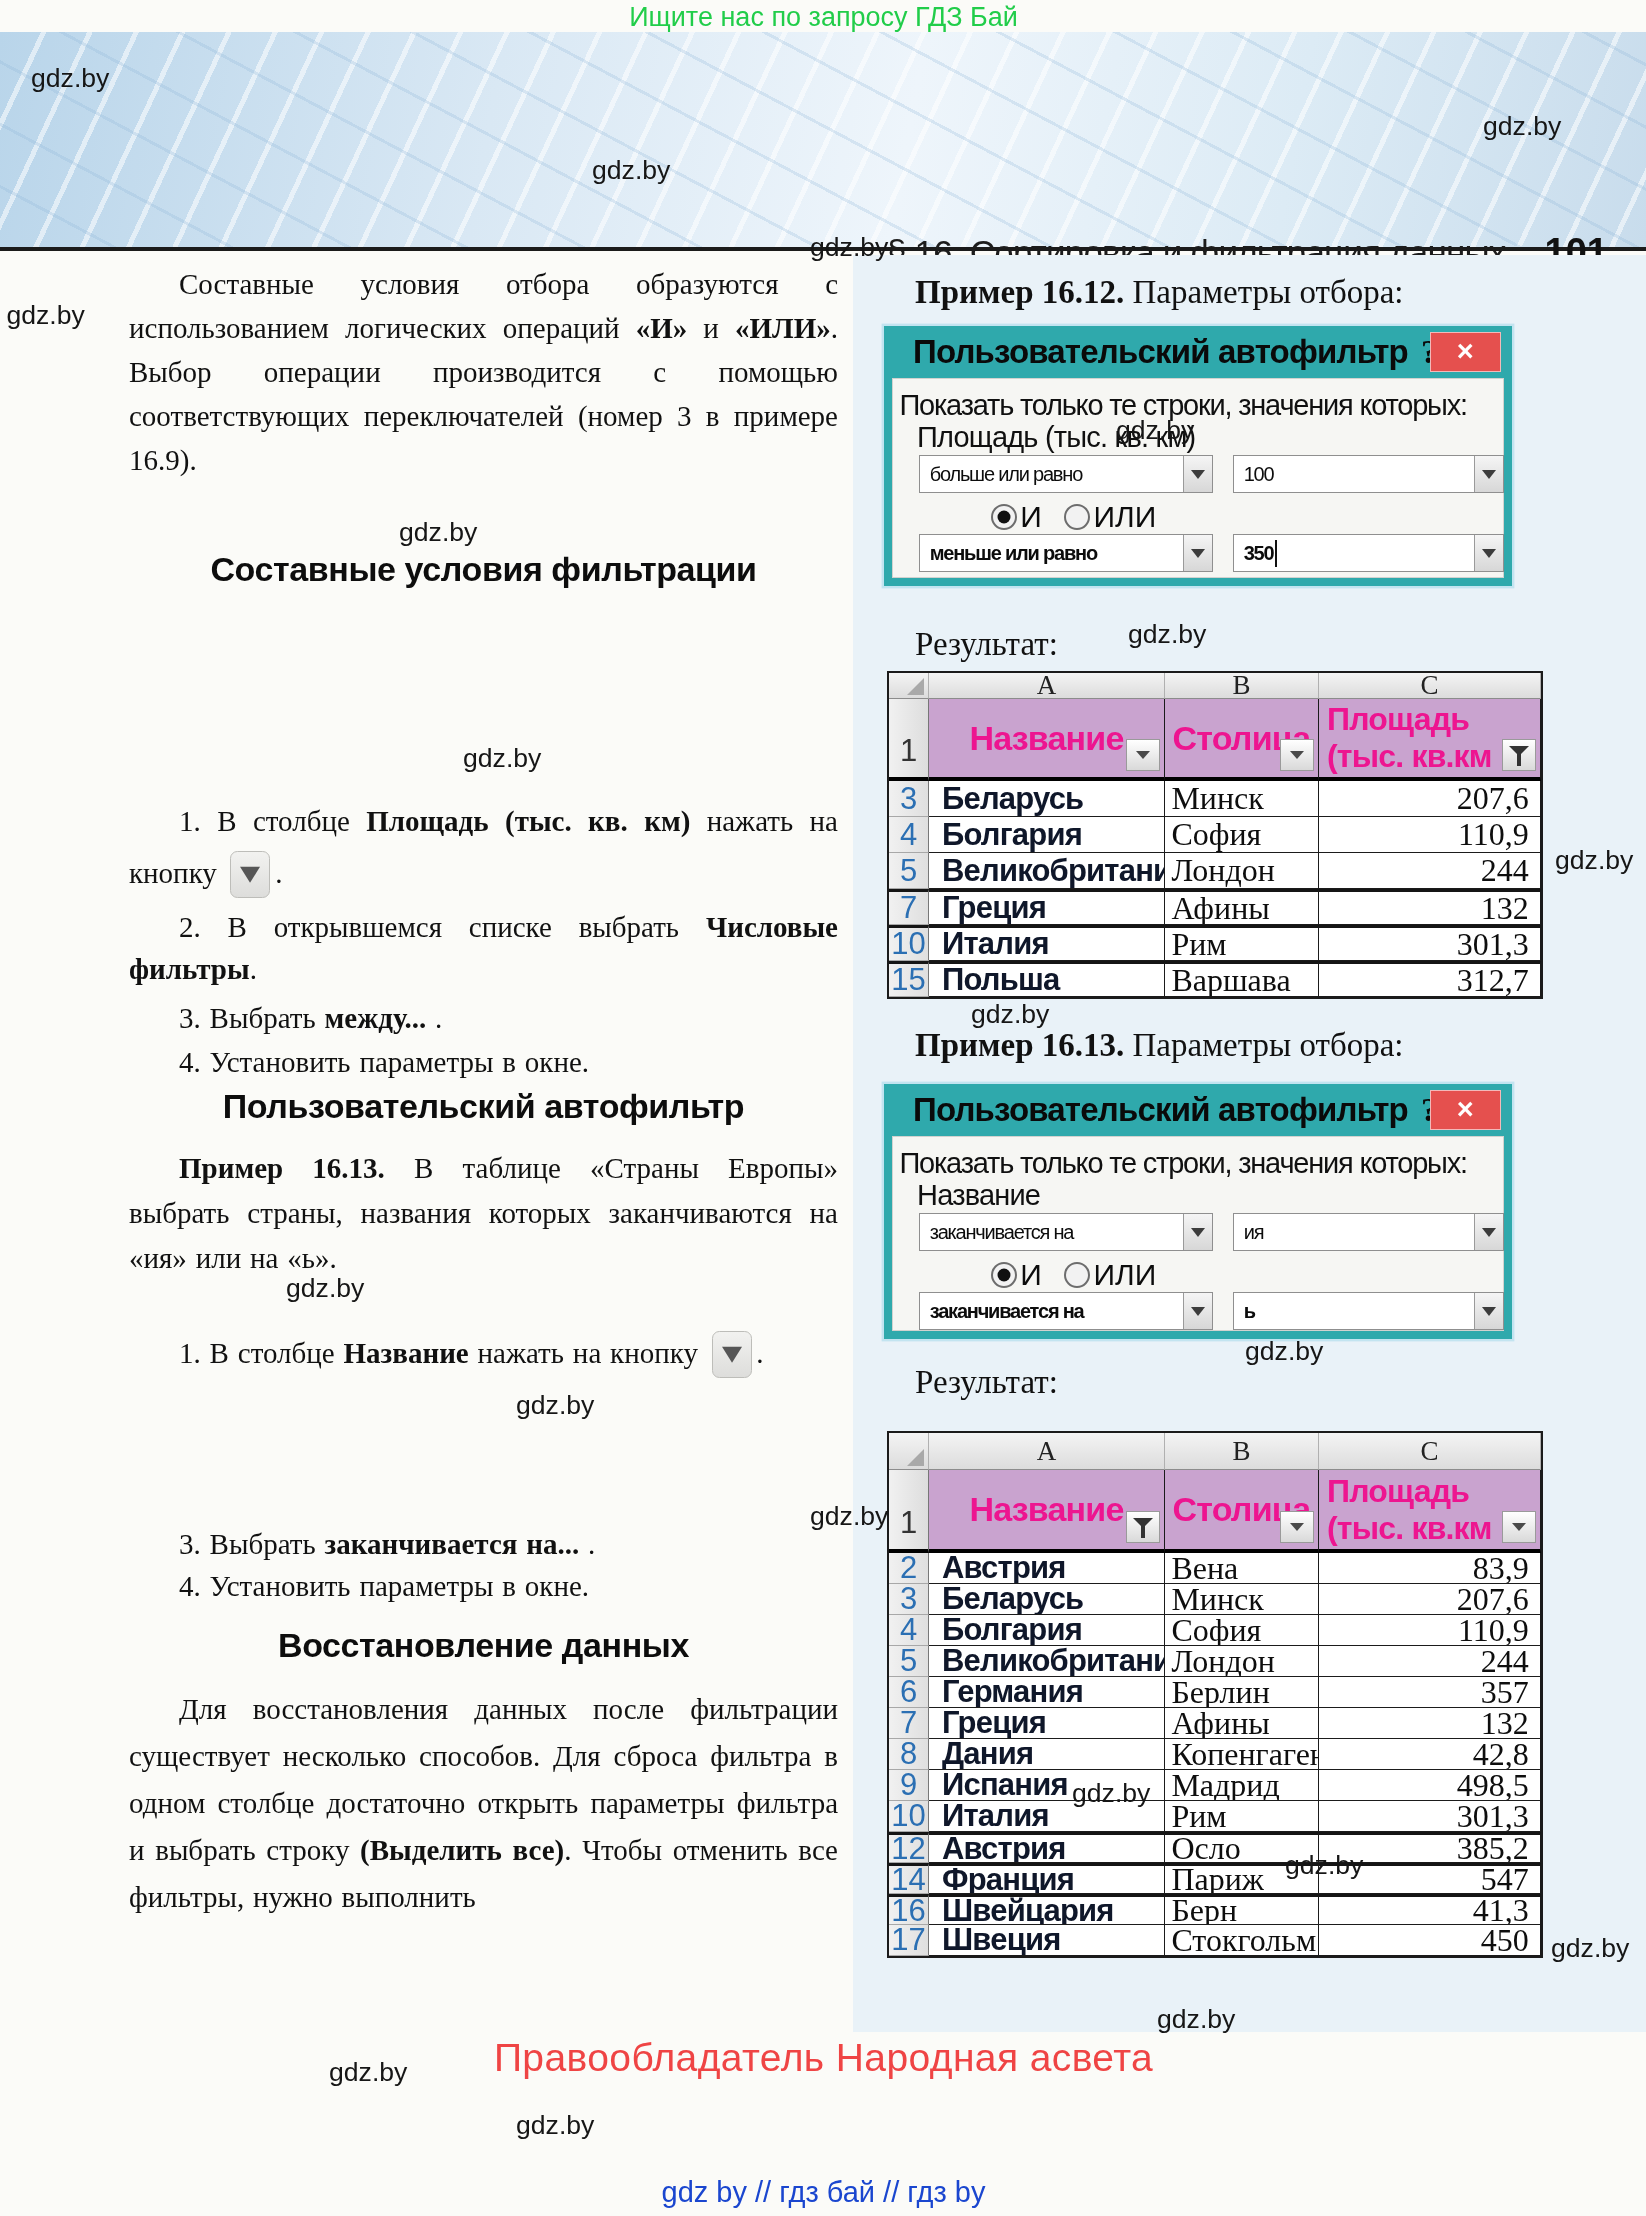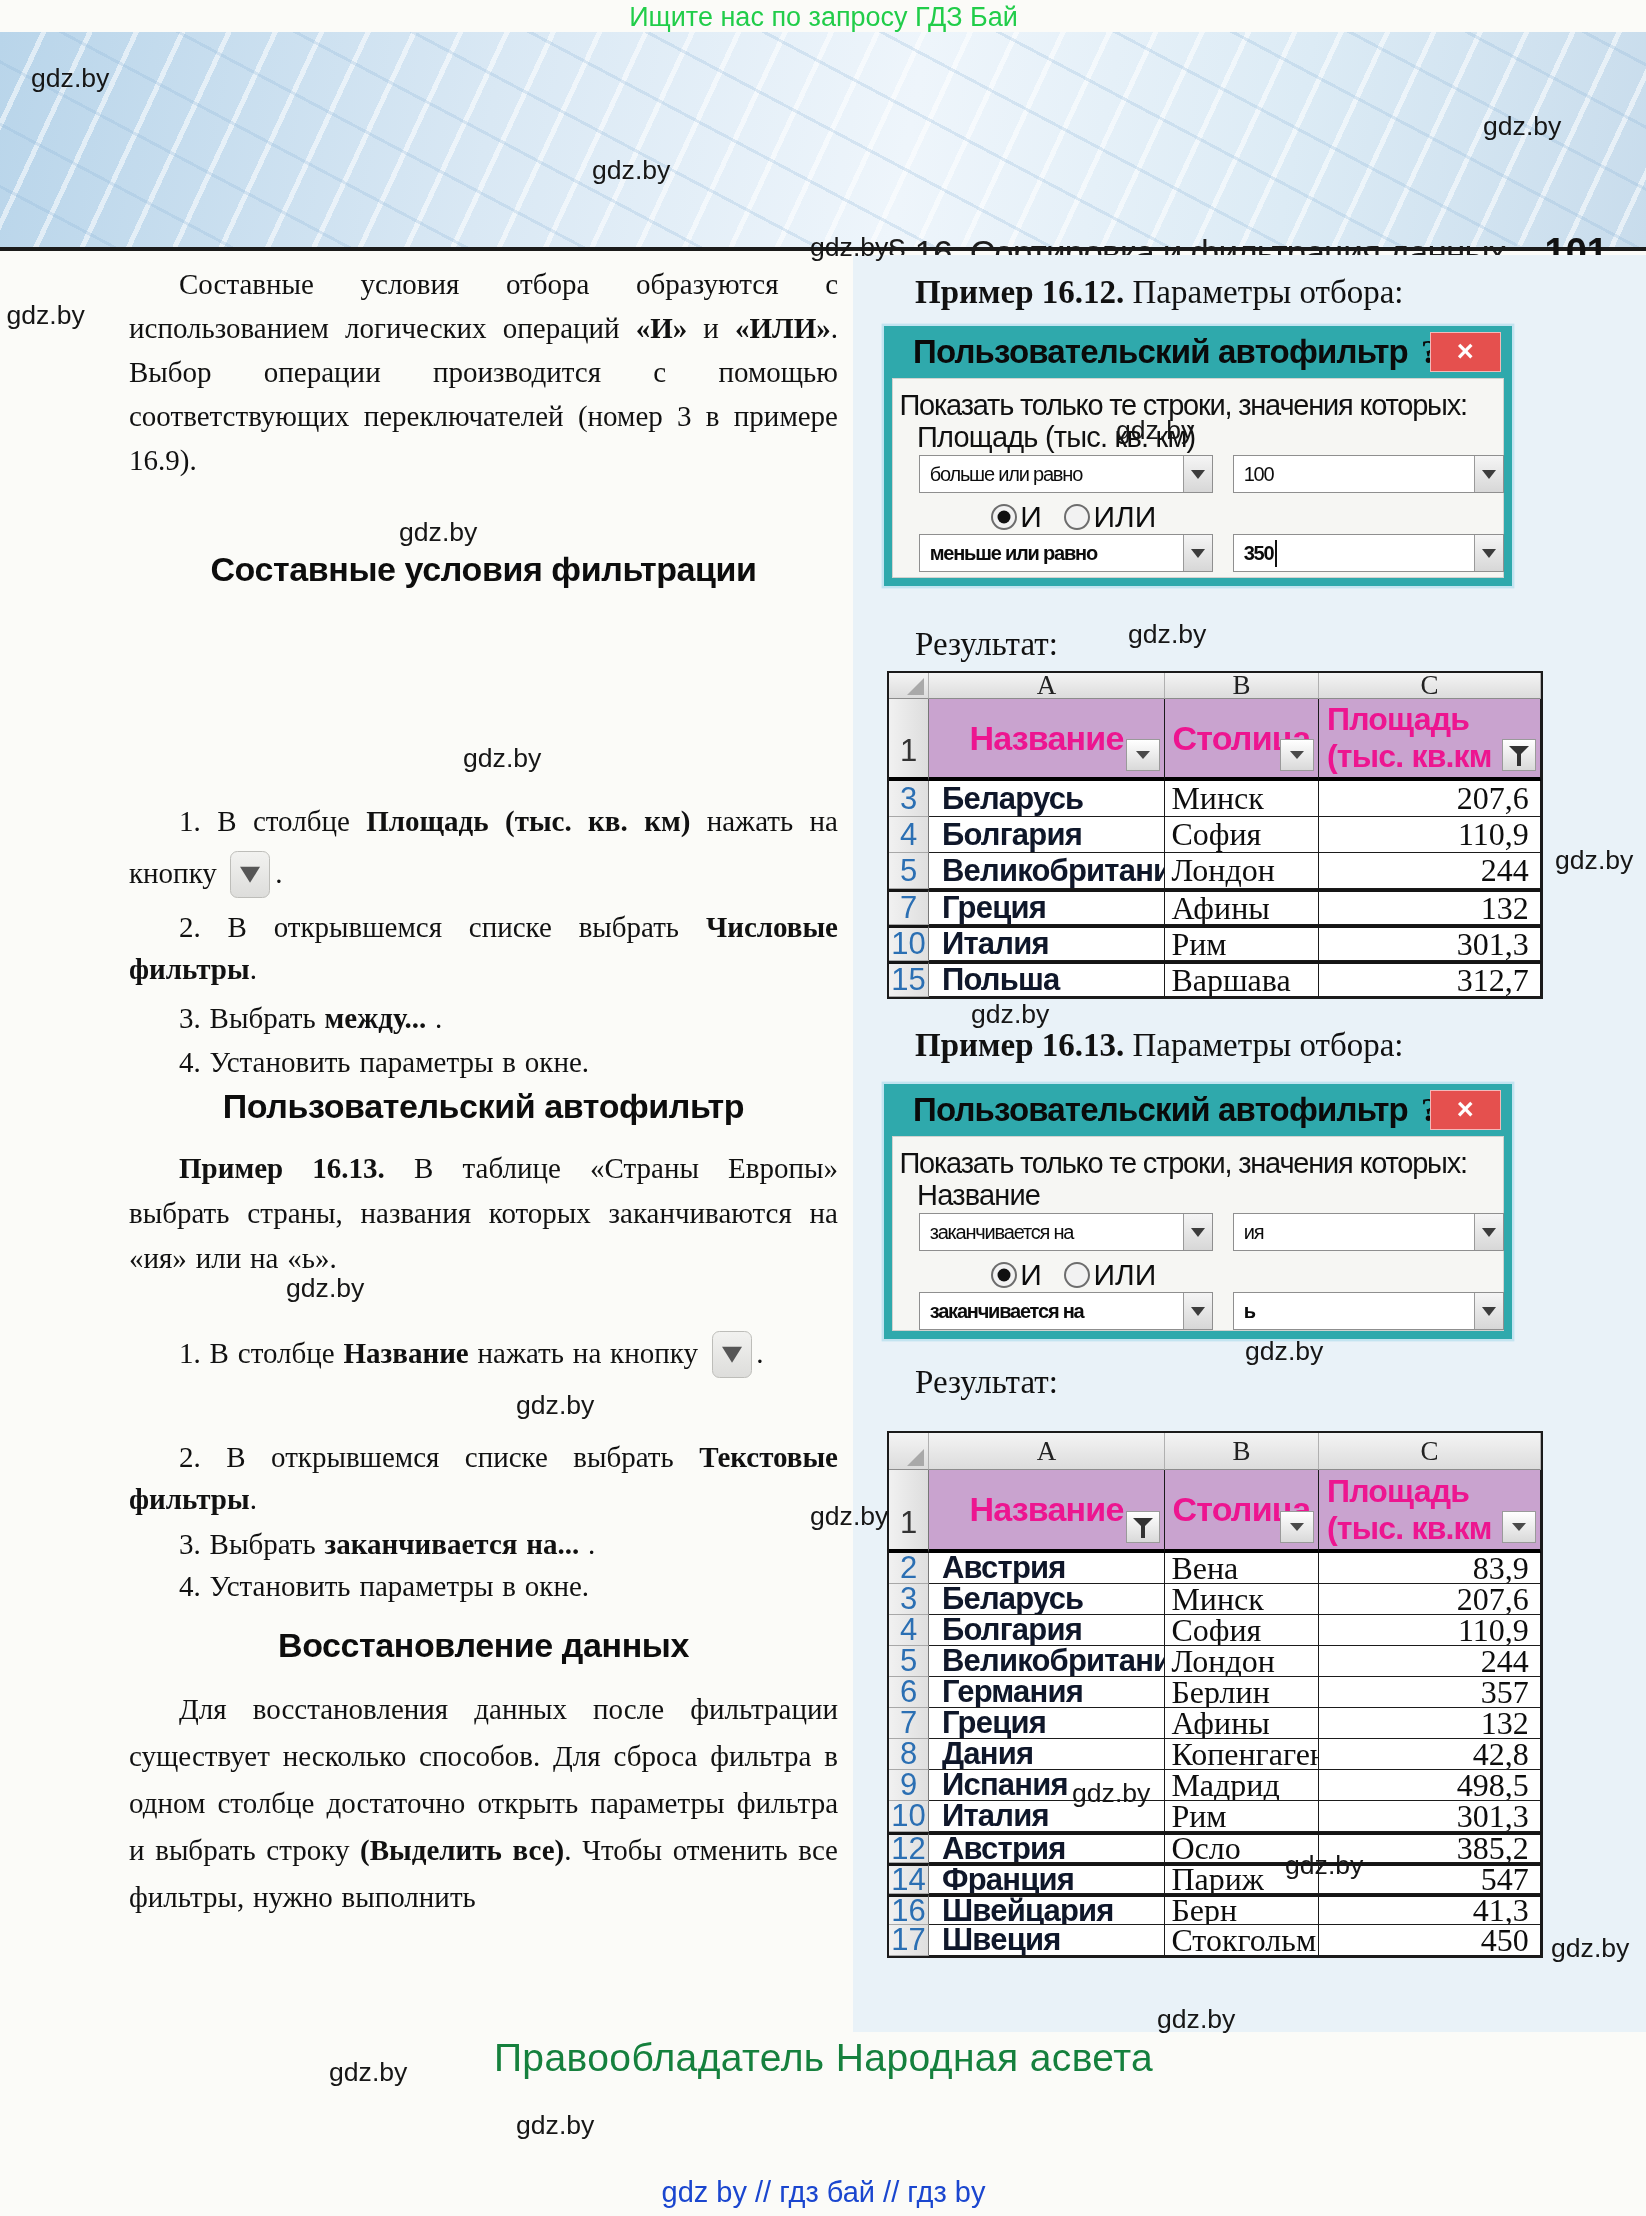--- a/index.html
+++ b/index.html
@@ -117,21 +117,21 @@
           font:400 31px "Liberation Sans", sans-serif; color:#2b6fb3; justify-content:center; }
   .cname { height:var(--rh); font:700 31px "Liberation Sans", sans-serif; letter-spacing:-0.8px;
            color:#0f172a; padding-left:13px; }
   .ccap  { height:var(--rh); font:400 32px "Liberation Serif", serif; color:#0e0e0e; padding-left:6.4px; }
   .carea { height:var(--rh); font:400 32px "Liberation Serif", serif; color:#0e0e0e;
            justify-content:flex-end; padding-right:11.3px; }
   .skip { border-top:3.2px solid #151515; }
 
   
   .pinkline { position:absolute; top:2036px; left:0; width:100%; text-align:center;
-              font:400 39px "Liberation Sans", sans-serif; color:#15803d; letter-spacing:0.4px; }
+              font:400 39px "Liberation Sans", sans-serif; color:#ef4444; letter-spacing:0.4px; }
   .bluelinks { position:absolute; top:2176px; left:0; width:100%; text-align:center;
                font:400 29px "Liberation Sans", sans-serif; color:#1a46cf; }
 </style>
 </head>
 <body>
 
 <div class="page">
 
   <div class="promo">Ищите нас по запросу ГДЗ Бай</div>
 
@@ -148,21 +148,20 @@
 
   <div class="col indent" style="top:262px;"><span>Составные условия отбора образуются с использованием логических операций </span><span class="b">«И»</span><span> и </span><span class="b">«ИЛИ»</span><span>. Выбор операции производится с помощью соответствующих переключателей (номер 3 в примере 16.9).</span></div>
   <div class="head" style="top:550px;">Составные условия фильтрации</div>
   <div class="col indent lh62" style="top:795px;"><span>1. В столбце </span><span class="b">Площадь (тыс. кв. км)</span><span> нажать на кнопку </span><span class="inlbtn"><i></i></span><span>.</span></div>
   <div class="col indent lh52" style="top:906px;"><span>2. В открывшемся списке выбрать </span><span class="b">Числовые фильтры</span><span>.</span></div>
   <div class="col indent" style="top:996px;"><span>3. Выбрать </span><span class="b">между...</span><span> .</span></div>
   <div class="col indent" style="top:1040px;"><span>4. Установить параметры в окне.</span></div>
   <div class="head" style="top:1087px;">Пользовательский автофильтр</div>
   <div class="col indent lh56" style="top:1146px;"><span class="b">Пример 16.13.</span><span> В таблице «Страны Европы» выбрать страны, названия которых заканчиваются на «ия» или на «ь».</span></div>
   <div class="col indent lh62" style="top:1327px;"><span>1. В столбце </span><span class="b">Название</span><span> нажать на кнопку </span><span class="inlbtn"><i></i></span><span>.</span></div>
-  <div class="col indent lh52" style="top:1436px;"><span>2. В открывшемся списке выбрать </span><span class="b">Текстовые фильтры</span><span>.</span></div>
   <div class="col indent" style="top:1522px;"><span>3. Выбрать </span><span class="b">заканчивается на...</span><span> .</span></div>
   <div class="col indent" style="top:1564px;"><span>4. Установить параметры в окне.</span></div>
   <div class="head" style="top:1626px;">Восстановление данных</div>
   <div class="col indent lh58" style="top:1686px;"><span>Для восстановления данных после фильтрации существует несколько способов. Для сброса фильтра в одном столбце достаточно открыть параметры фильтра и выбрать строку </span><span class="b">(Выделить все)</span><span>. Чтобы отменить все фильтры, нужно выполнить</span></div>
 
   <div class="cap" style="top:272px;"><span class="b">Пример 16.12.</span><span> Параметры отбора:</span></div>
   <div class="cap" style="top:624px;">Результат:</div>
   <div class="cap" style="top:1025px;"><span class="b">Пример 16.13.</span><span> Параметры отбора:</span></div>
   <div class="cap" style="top:1362px;">Результат:</div>
 

